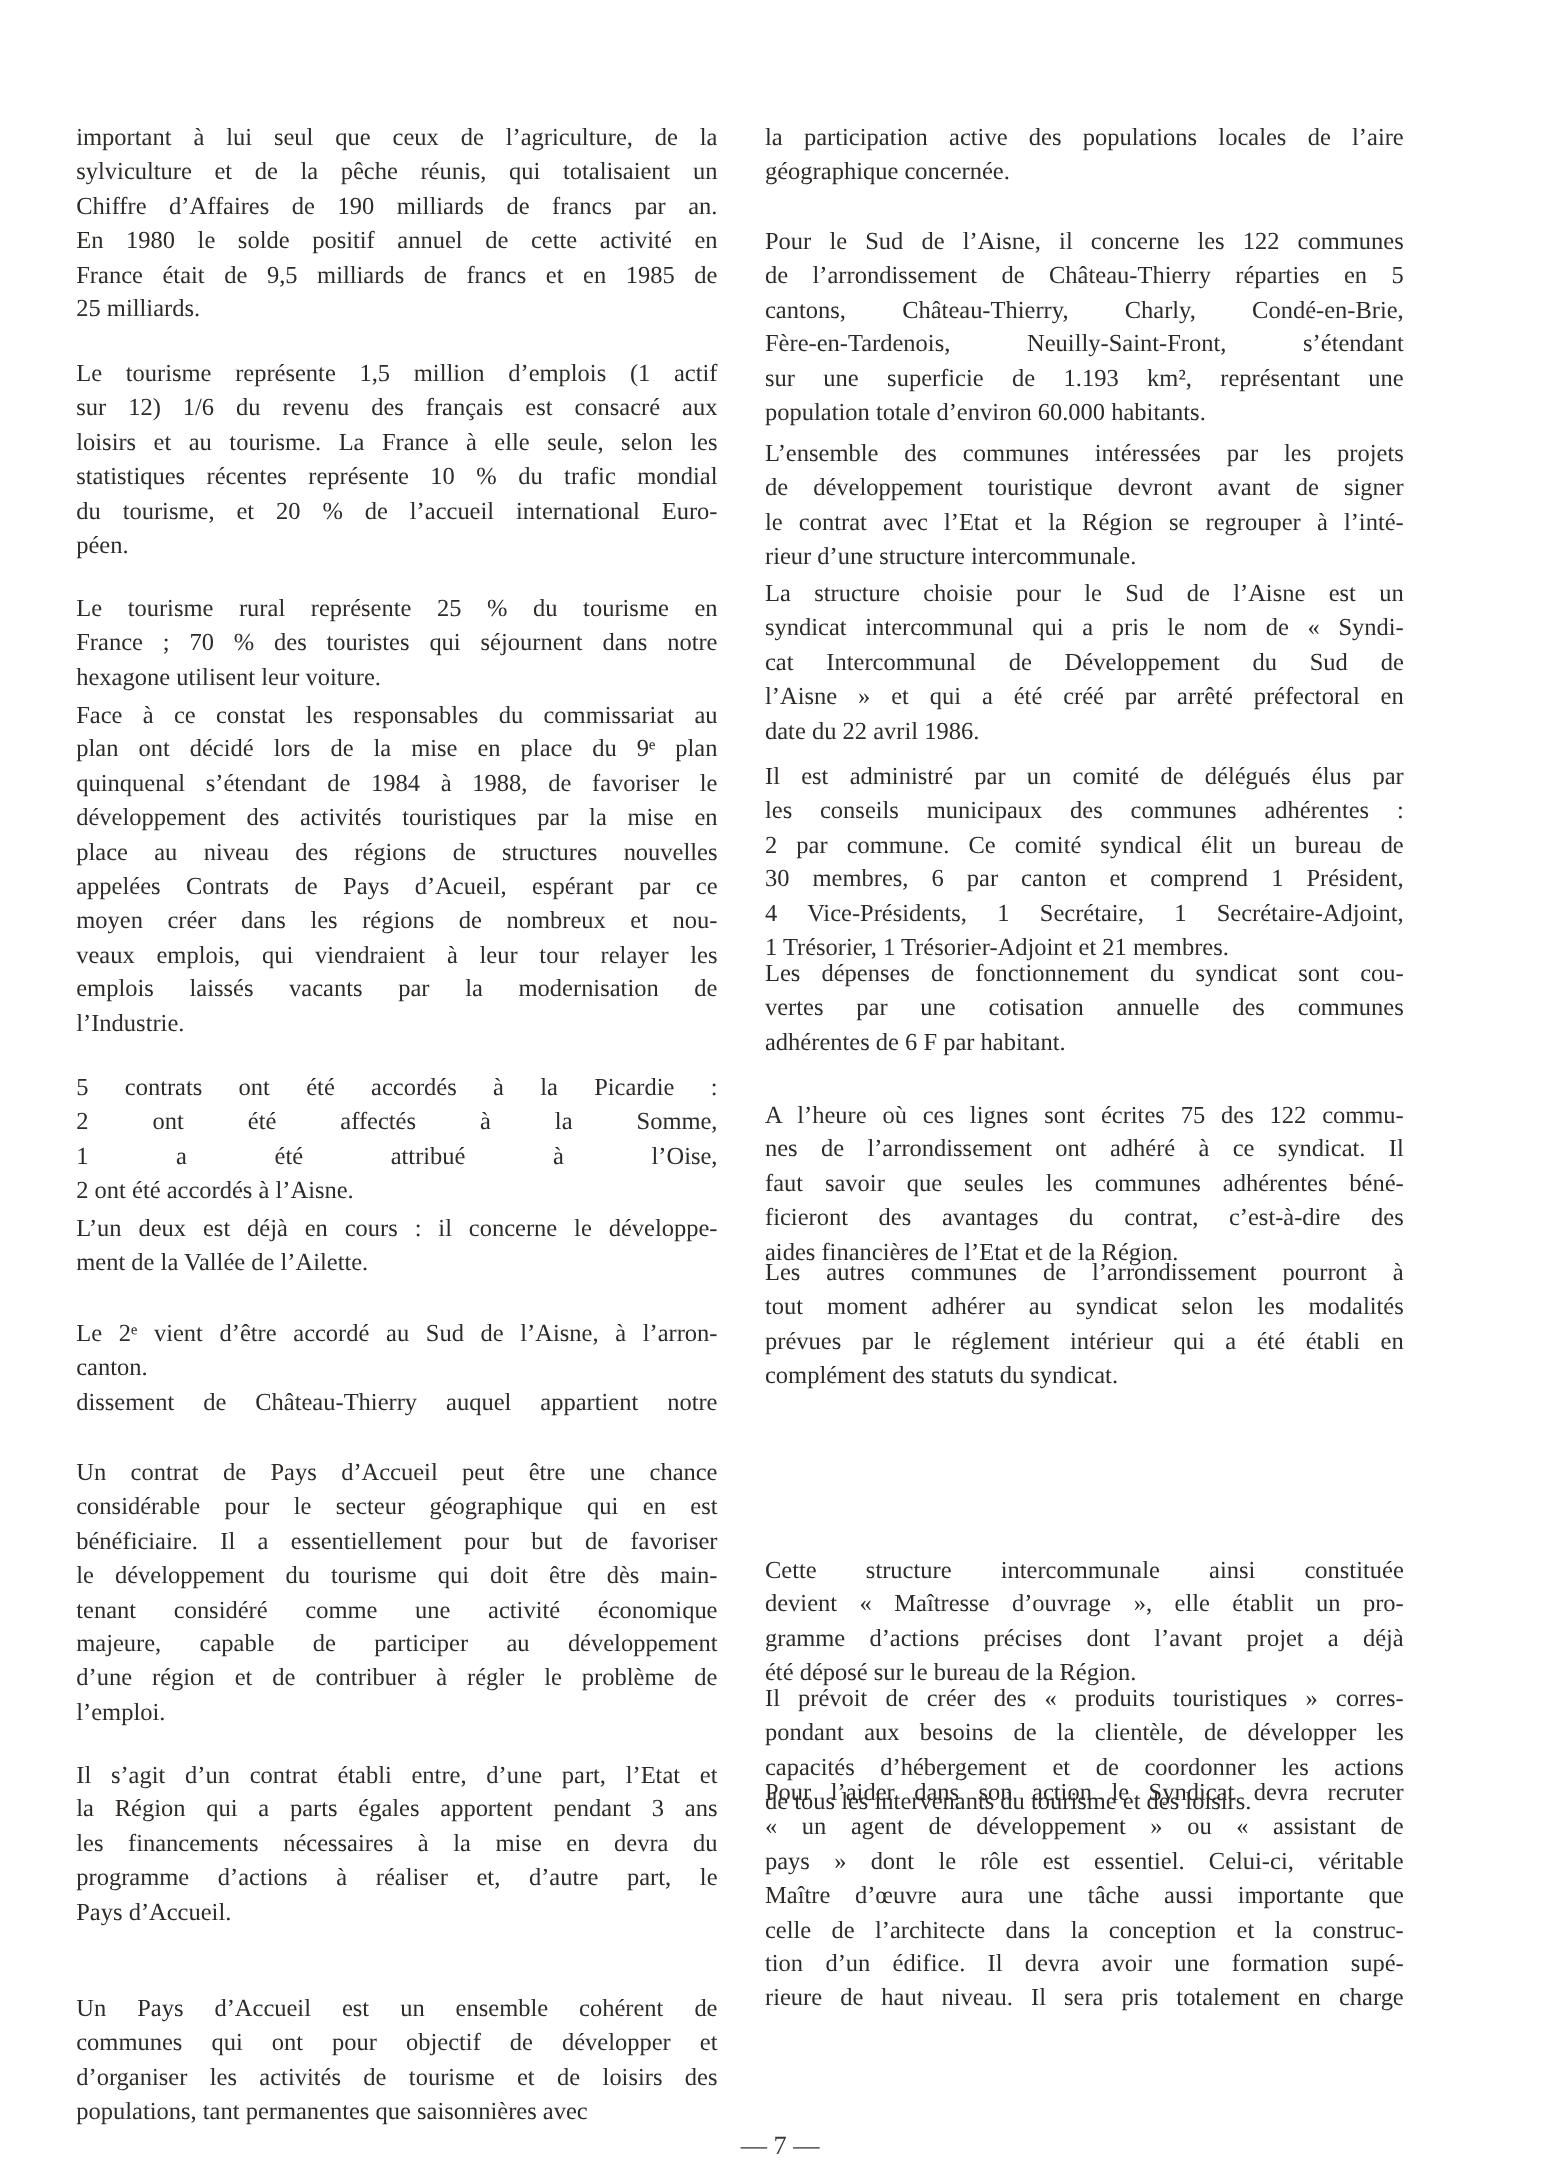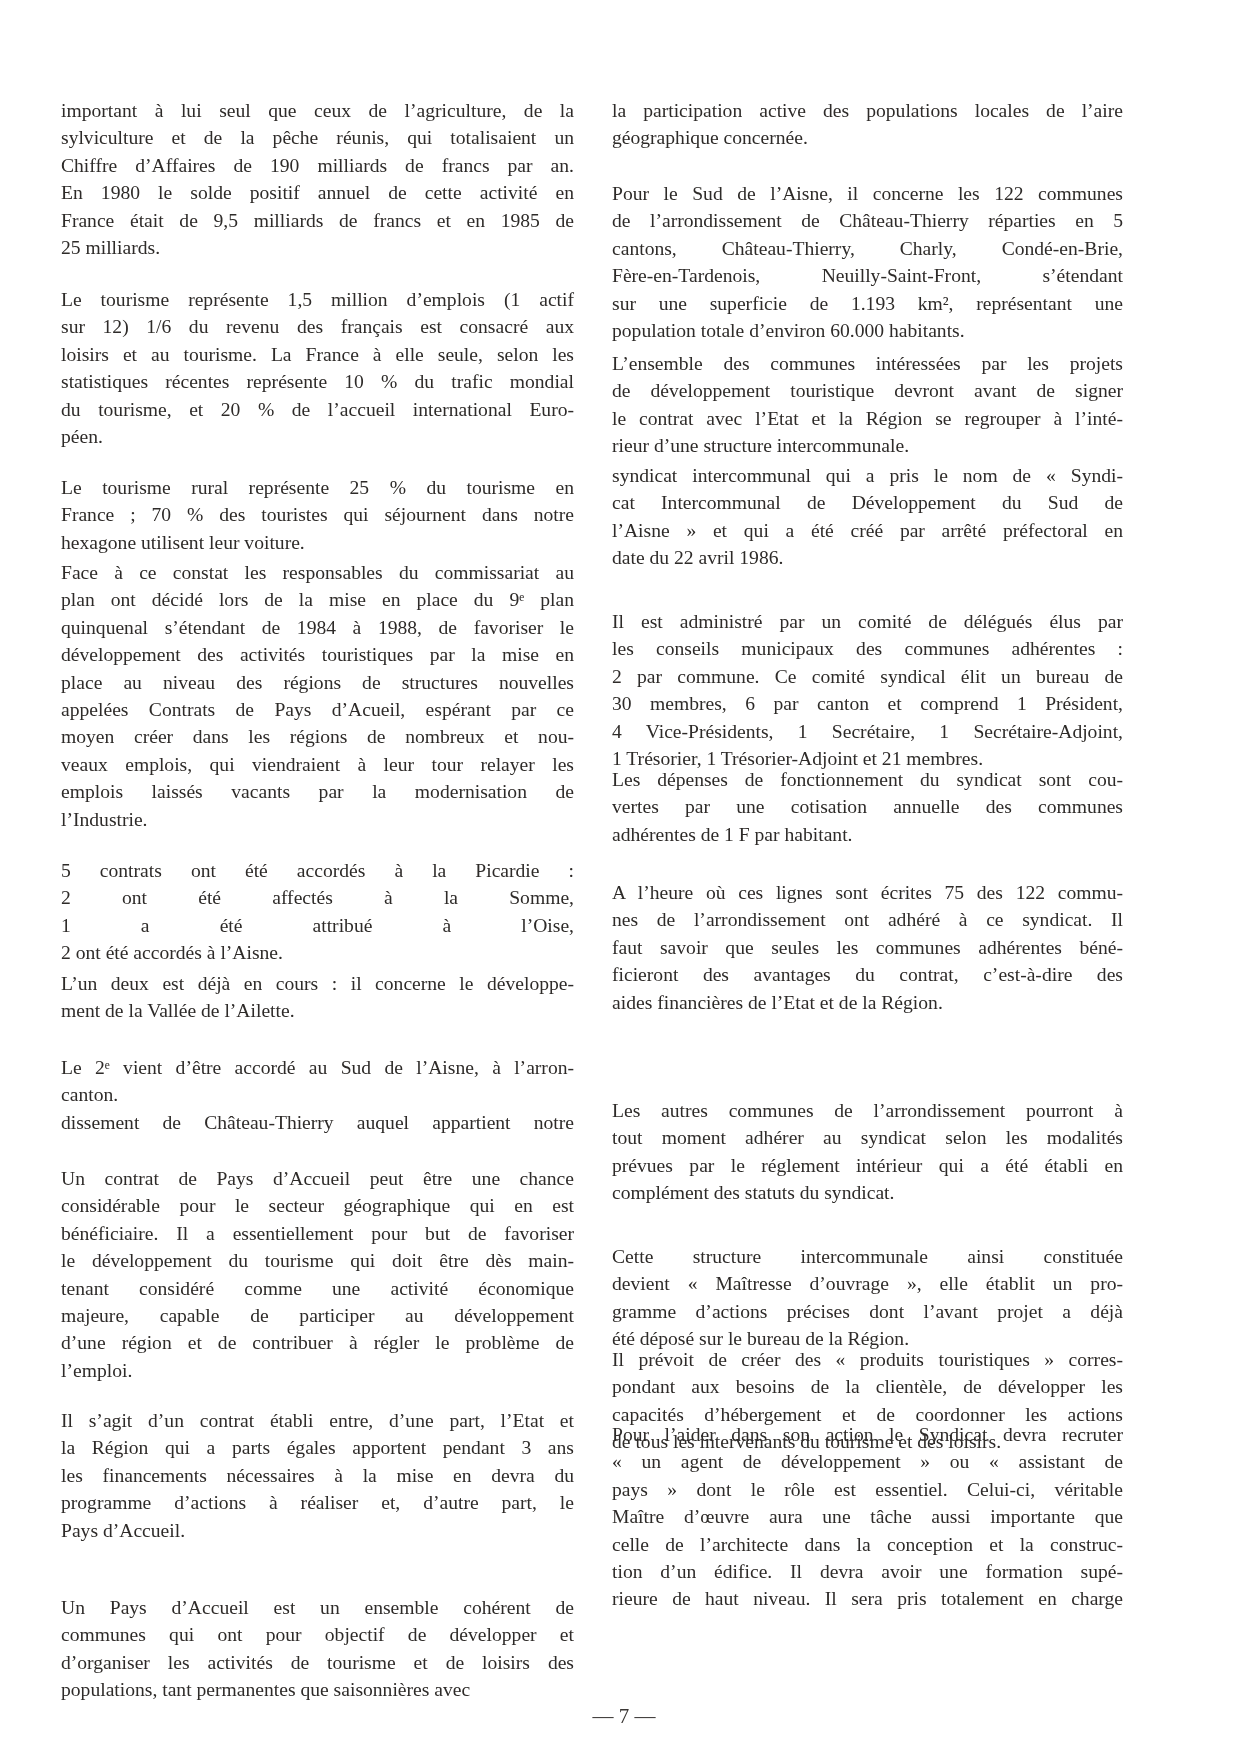--- a/index.html
+++ b/index.html
@@ -131,46 +131,47 @@
       <span class="line">sur une superficie de 1.193 km², représentant une</span>
       <span class="line last">population totale d’environ 60.000 habitants.</span>
     </div>
     <div class="para" style="top: 253px;">
       <span class="line">L’ensemble des communes intéressées par les projets</span>
       <span class="line">de développement touristique devront avant de signer</span>
       <span class="line">le contrat avec l’Etat et la Région se regrouper à l’inté-</span>
       <span class="line last">rieur d’une structure intercommunale.</span>
     </div>
     <div class="para" style="top: 365px;">
+      <span class="line">La structure choisie pour le Sud de l’Aisne est un</span>
       <span class="line">syndicat intercommunal qui a pris le nom de « Syndi-</span>
       <span class="line">cat Intercommunal de Développement du Sud de</span>
       <span class="line">l’Aisne » et qui a été créé par arrêté préfectoral en</span>
       <span class="line last">date du 22 avril 1986.</span>
     </div>
     <div class="para" style="top: 511px;">
       <span class="line">Il est administré par un comité de délégués élus par</span>
       <span class="line">les conseils municipaux des communes adhérentes :</span>
       <span class="line">2 par commune. Ce comité syndical élit un bureau de</span>
       <span class="line">30 membres, 6 par canton et comprend 1 Président,</span>
       <span class="line">4 Vice-Présidents, 1 Secrétaire, 1 Secrétaire-Adjoint,</span>
       <span class="line last">1 Trésorier, 1 Trésorier-Adjoint et 21 membres.</span>
     </div>
     <div class="para" style="top: 669px;">
       <span class="line">Les dépenses de fonctionnement du syndicat sont cou-</span>
       <span class="line">vertes par une cotisation annuelle des communes</span>
-      <span class="line last">adhérentes de 1 F par habitant.</span>
+      <span class="line last">adhérentes de 6 F par habitant.</span>
     </div>
     <div class="para" style="top: 782px;">
       <span class="line">A l’heure où ces lignes sont écrites 75 des 122 commu-</span>
       <span class="line">nes de l’arrondissement ont adhéré à ce syndicat. Il</span>
       <span class="line">faut savoir que seules les communes adhérentes béné-</span>
       <span class="line">ficieront des avantages du contrat, c’est-à-dire des</span>
       <span class="line last">aides financières de l’Etat et de la Région.</span>
     </div>
-    <div class="para" style="top: 1000px;">
+    <div class="para" style="top: 908px;">
       <span class="line">Les autres communes de l’arrondissement pourront à</span>
       <span class="line">tout moment adhérer au syndicat selon les modalités</span>
       <span class="line">prévues par le réglement intérieur qui a été établi en</span>
       <span class="line last">complément des statuts du syndicat.</span>
     </div>
     <div class="para" style="top: 1146px;">
       <span class="line">Cette structure intercommunale ainsi constituée</span>
       <span class="line">devient « Maîtresse d’ouvrage », elle établit un pro-</span>
       <span class="line">gramme d’actions précises dont l’avant projet a déjà</span>
       <span class="line last">été déposé sur le bureau de la Région.</span>

